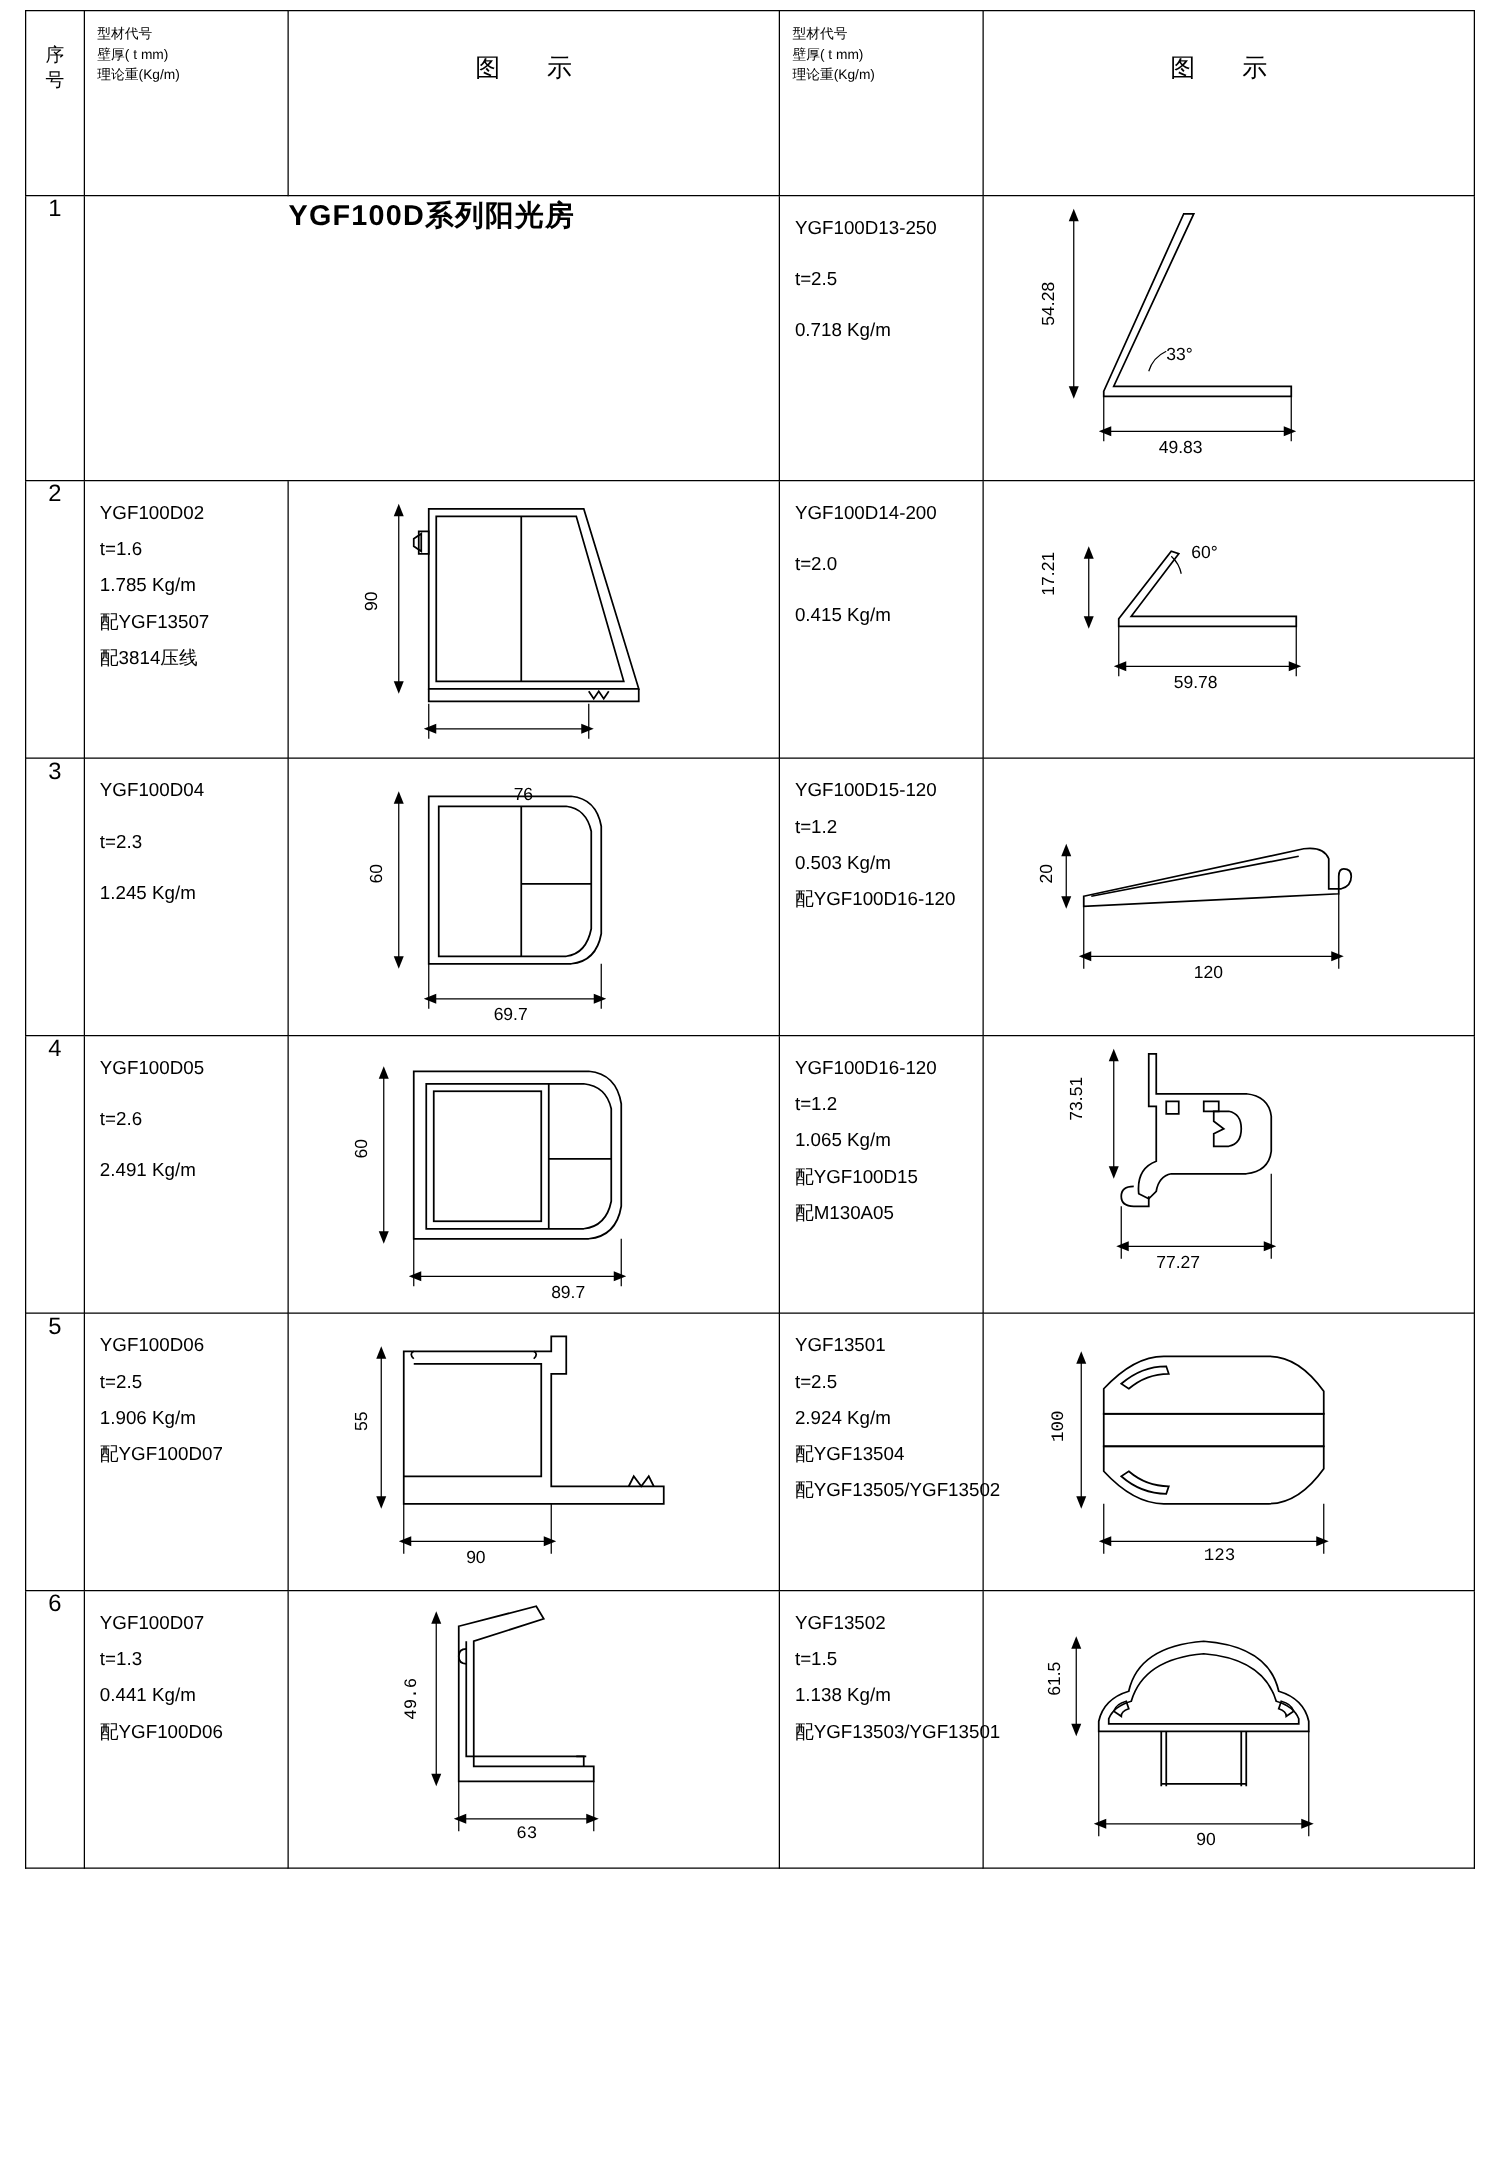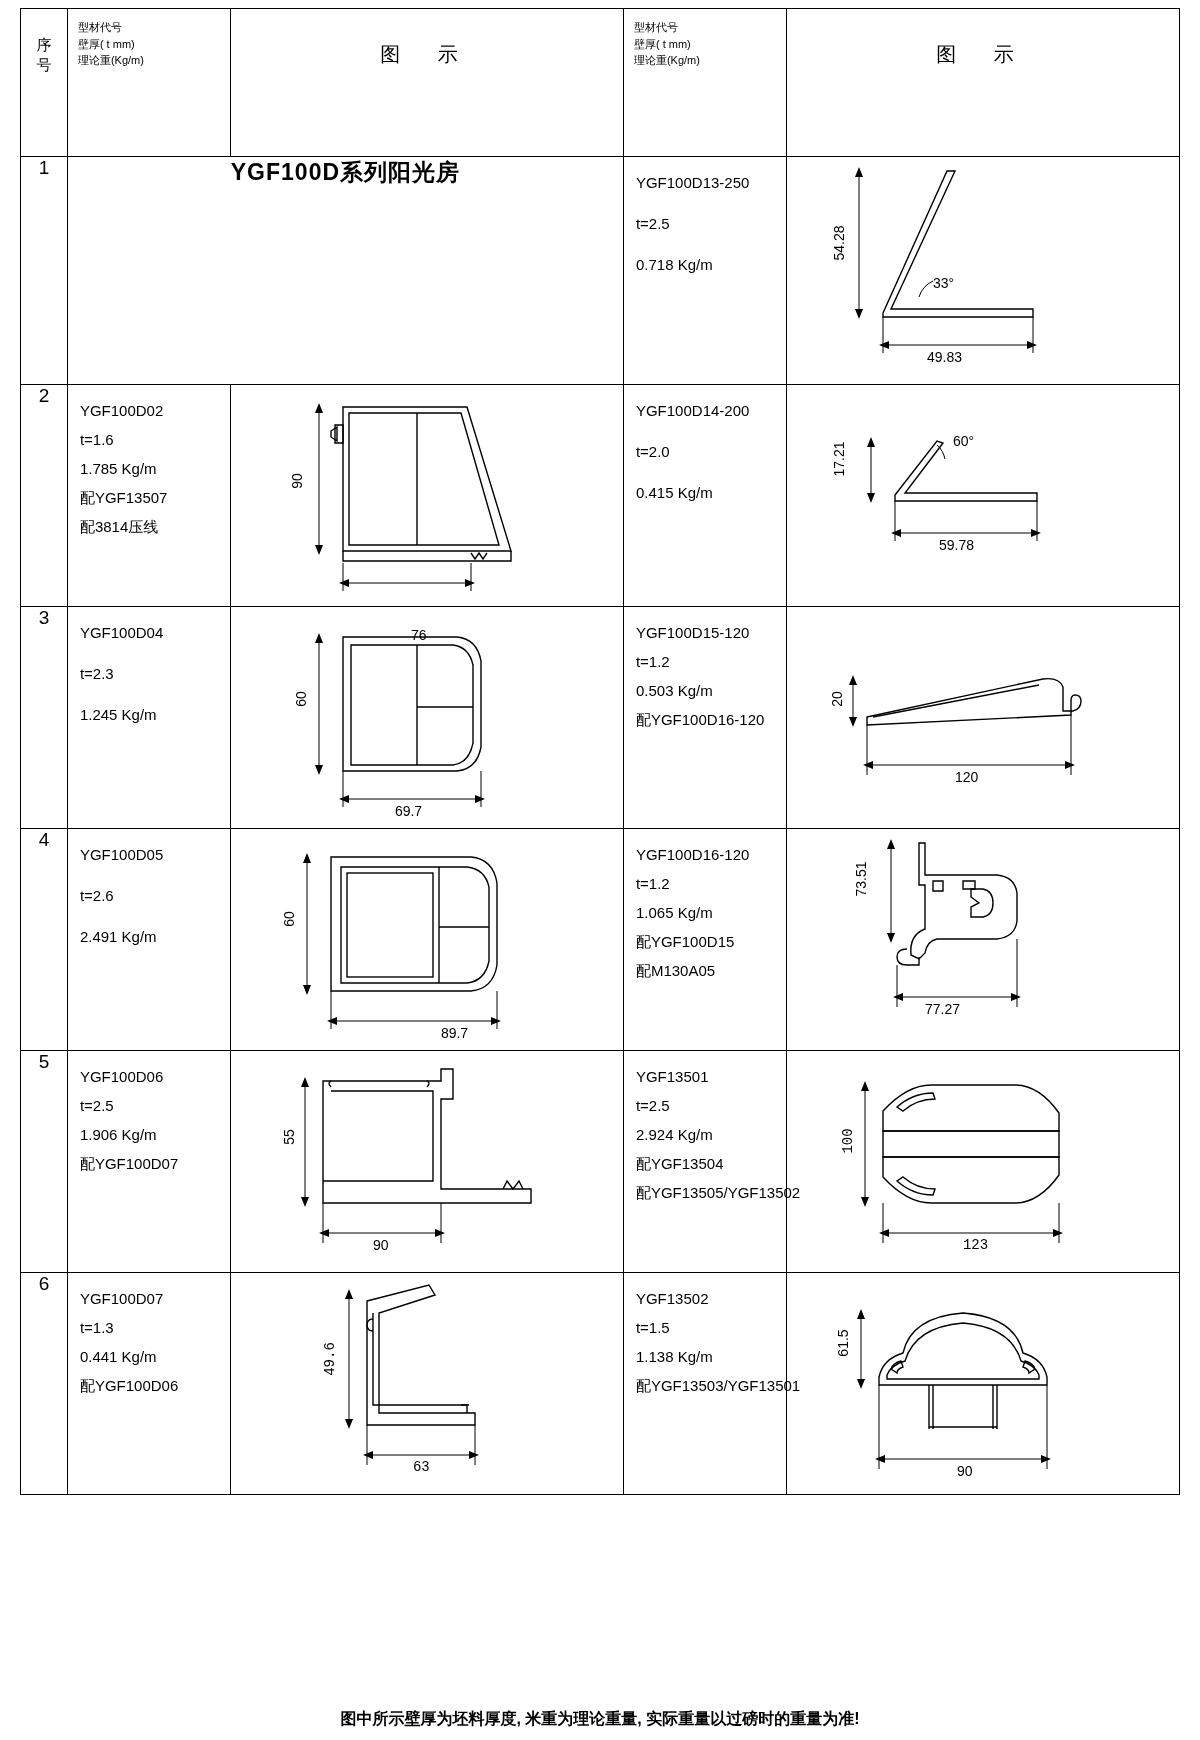--- a/index.html
+++ b/index.html
@@ -499,15 +499,14 @@
           </g>
         </svg>
         <span class="dim v" style="left:42px; top:62px;">61.5</span>
         <span class="dim" style="left:170px; top:190px;">90</span>
       </div>
     </td>
   </tr>
 </tbody>
     </table>
 
-<div class="footnote">图中所示壁厚为坯料厚度, 米重为理论重量, 实际重量以过磅时的重量为准!</div>
 
 </div>
 
 </body></html>

